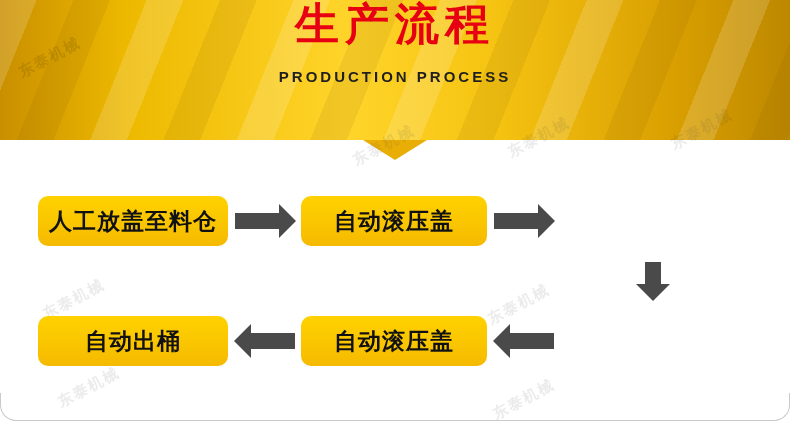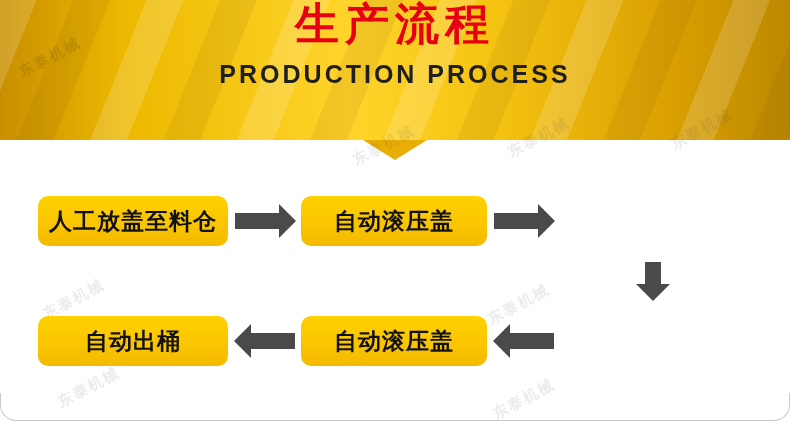--- a/index.html
+++ b/index.html
@@ -33,22 +33,22 @@
         rgba(255,255,255,0)    102px 136px),
       linear-gradient(90deg,#c98f00 0%,#edb900 16%,#ffd42a 44%,#f6c412 62%,#d89e00 86%,#bd8800 100%);
   }
   .banner-title{
     font-size:44px;font-weight:bold;
     color:var(--banner-red);
     letter-spacing:6px;
     line-height:1.1;
   }
   .banner-subtitle{
-    margin-top:12px;
-    font-size:25px;font-weight:bold;
+    margin-top:20px;
+    font-size:15px;font-weight:bold;
     color:var(--subtitle-text);
     letter-spacing:3px;
   }
   .banner-notch{
     position:absolute;
     top:140px;left:50%;
     transform:translateX(-50%);
     width:0;height:0;
     border-left:32px solid transparent;
     border-right:32px solid transparent;

